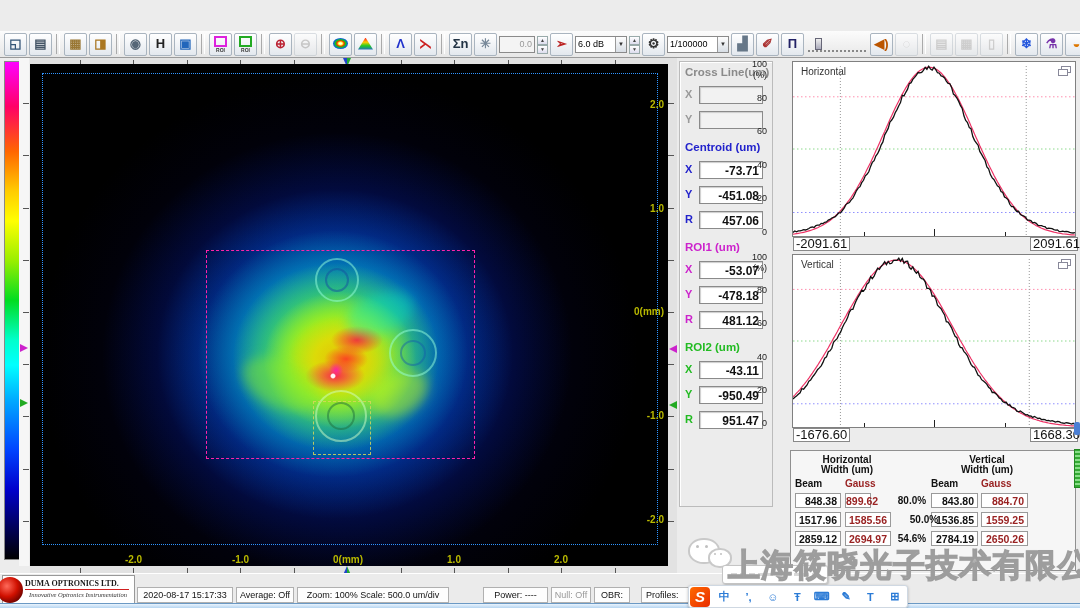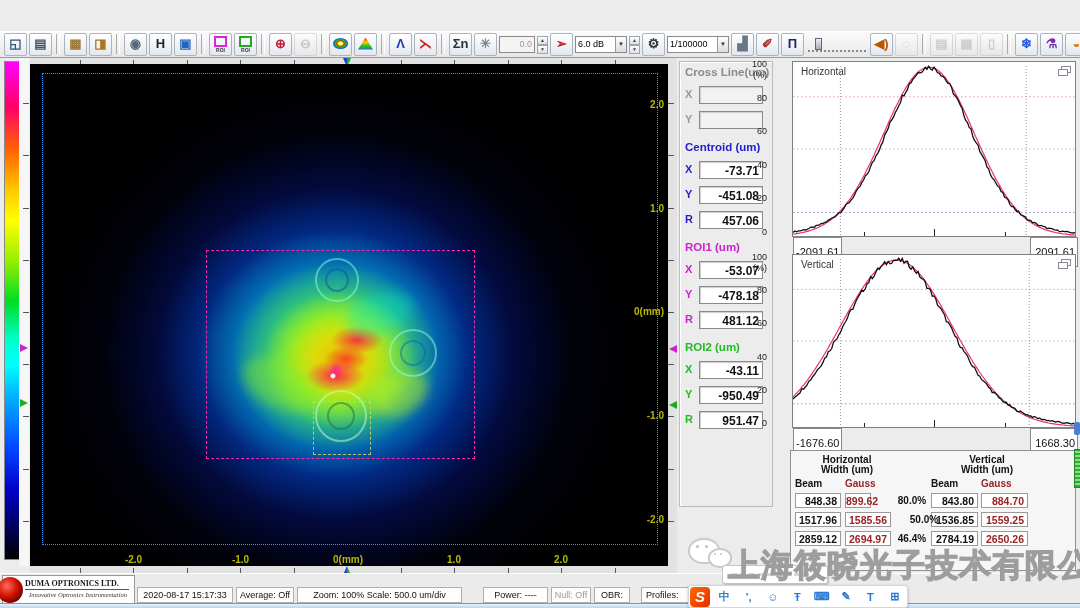--- a/index.html
+++ b/index.html
@@ -86,22 +86,22 @@
   .fieldrow .lbl{position:absolute;left:5px;top:2px;font-size:11px;font-weight:bold;}
   .fieldrow .val{position:absolute;left:19px;top:0;width:64px;height:18px;background:#fff;
     border:1px solid #8a8a8a;box-shadow:inset 1px 1px 1px #ccc;font-size:12px;font-weight:bold;
     color:#111;text-align:right;line-height:18px;padding-right:3px;box-sizing:border-box;}
   
   .plot{position:absolute;left:792px;width:282px;background:#fff;border:1px solid #808080;}
   .plot svg{position:absolute;left:0;top:0;}
   .plot .ptitle{position:absolute;left:8px;top:4px;font-size:10px;color:#333;}
   .cascade{position:absolute;right:5px;top:4px;width:12px;height:9px;}
   .ylbl{position:absolute;font-size:9px;color:#222;text-align:right;width:20px;}
-  .xlblbox{position:absolute;height:12px;background:#fff;border:1px solid #888;font-size:11px;
-    line-height:12px;padding:8px 2px;color:#111;}
+  .xlblbox{position:absolute;height:12px;background:#fff;border:1px solid #888;font-size:13px;
+    line-height:12px;padding:0 2px;color:#111;}
   .ptick{position:absolute;background:#222;width:1px;}
   
   #wtable{position:absolute;left:790px;top:392px;width:284px;height:119px;background:#f6f6f6;
     border:1px solid #909090;}
   #wtable .ghdr{position:absolute;font-size:10px;font-weight:bold;color:#111;text-align:center;line-height:10px;}
   #wtable .chdr{position:absolute;font-size:10px;font-weight:bold;}
   #wtable .cell{position:absolute;height:15px;background:#fff;border:1px solid #9a9a9a;font-size:10.5px;
     font-weight:bold;text-align:right;line-height:15px;padding-right:3px;box-sizing:border-box;}
   #wtable .pct{position:absolute;font-size:10px;font-weight:bold;color:#111;}
   
@@ -437,37 +437,37 @@
         <div class="pct" style="left: 104px; top: 44px; width: 34px; text-align: center;">80.0%</div>
         <div class="cell" style="left: 4px; top: 61px; width: 46px; color: rgb(17, 17, 17);">1517.96</div>
         <div class="cell" style="left: 54px; top: 61px; width: 46px; color: rgb(153, 34, 34);">1585.56</div>
         <div class="cell" style="left: 140px; top: 61px; width: 47px; color: rgb(17, 17, 17);">1536.85</div>
         <div class="cell" style="left: 190px; top: 61px; width: 47px; color: rgb(153, 34, 34);">1559.25</div>
         <div class="pct" style="left: 104px; top: 63px; width: 34px; text-align: center; margin-left: 12px;">50.0%</div>
         <div class="cell" style="left: 4px; top: 80px; width: 46px; color: rgb(17, 17, 17);">2859.12</div>
         <div class="cell" style="left: 54px; top: 80px; width: 46px; color: rgb(153, 34, 34);">2694.97</div>
         <div class="cell" style="left: 140px; top: 80px; width: 47px; color: rgb(17, 17, 17);">2784.19</div>
         <div class="cell" style="left: 190px; top: 80px; width: 47px; color: rgb(153, 34, 34);">2650.26</div>
-        <div class="pct" style="left: 104px; top: 82px; width: 34px; text-align: center;">46.4%</div>
+        <div class="pct" style="left: 104px; top: 82px; width: 34px; text-align: center;">54.6%</div>
       </div>
 
     <div id="scrollblue"></div>
     <div id="scrollgreen"></div>
   </div>
 
   <div id="statusbar">
     <div id="logobox">
       <div class="sphere"></div>
       <div class="lt">DUMA OPTRONICS LTD.</div>
       <div class="rl"></div>
       <div class="ls">Innovative Optronics Instrumentation</div>
     </div>
     <div class="sbox" style="left:137px;width:96px">2020-08-17 15:17:33</div>
     <div class="sbox" style="left:236px;width:58px">Average: Off</div>
-    <div class="sbox" style="left:297px;width:165px">Zoom: 100%  Scale: 500.0 um/div</div>
+    <div class="sbox" style="left:297px;width:152px">Zoom: 100%  Scale: 500.0 um/div</div>
     <div class="sbox" style="left:483px;width:65px">Power: ----</div>
     <div class="sbox" style="left:551px;width:40px;color:#999">Null: Off</div>
     <div class="sbox" style="left:594px;width:36px">OBR: Off</div>
     <div class="sbox" style="left:641px;width:100px;text-align:left;padding-left:4px">Profiles:</div>
   </div>
 
   <div id="taskbar"></div>
 
   <div id="wechat">
     <div class="b1"></div>

